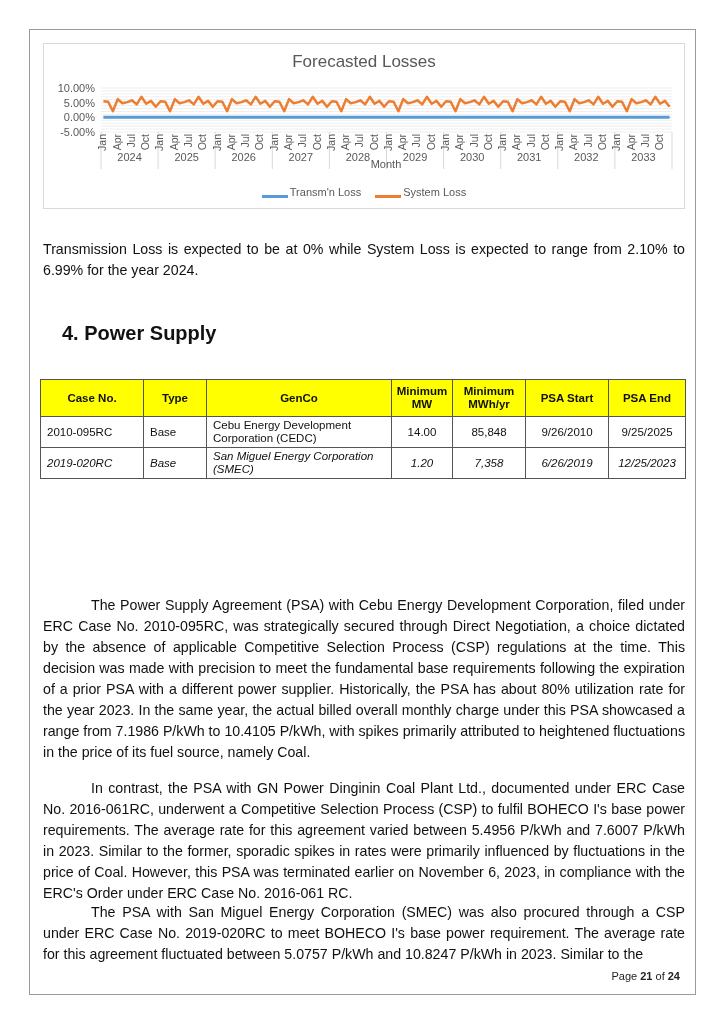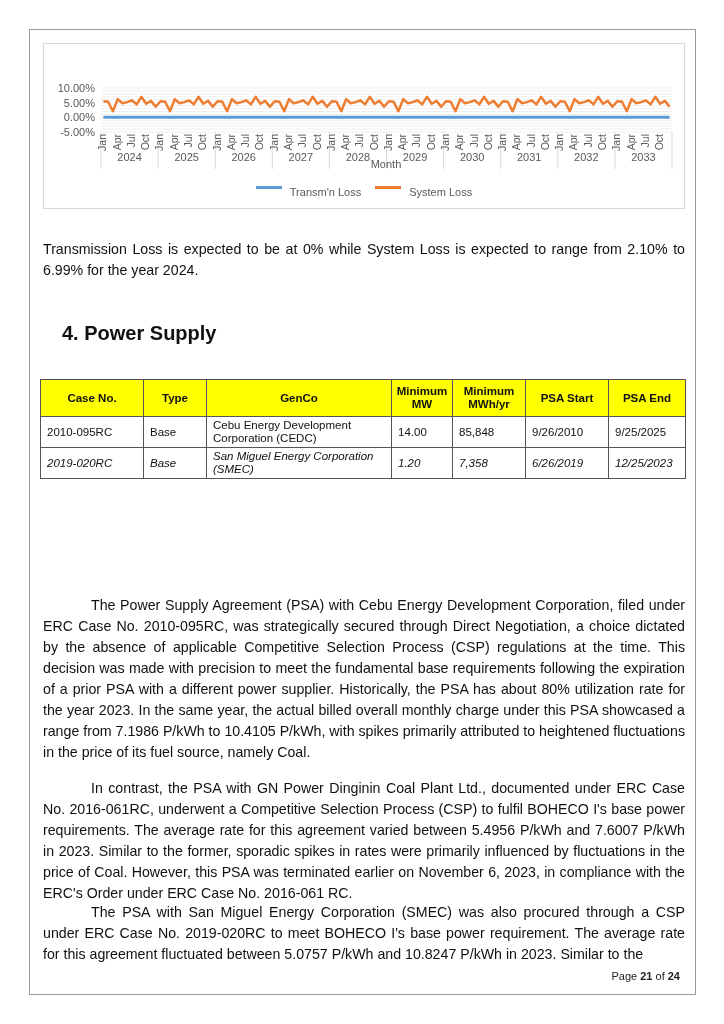--- a/index.html
+++ b/index.html
@@ -7,42 +7,43 @@
          font-family: "Liberation Sans", sans-serif; color: #111; }
   .page-border { position: absolute; left: 29px; top: 29px; width: 667px; height: 966px;
                  border: 1px solid #9a9a9a; box-sizing: border-box; }
   .chart-box { position: absolute; left: 43px; top: 43px; width: 642px; height: 166px;
                border: 1px solid #d9d9d9; box-sizing: border-box; background: #fff; }
   .chart-title { position: absolute; left: 0; right: 0; top: 8px; text-align: center;
                  font-size: 17px; color: #595959; }
   .chart-svg { position: absolute; left: 0; top: 0; }
   .legend { position: absolute; top: 142px; left: 0; right: 0; display: flex; justify-content: center;
             gap: 14px; font-size: 11px; color: #595959; }
-  .legend-item { display: flex; align-items: flex-start; gap: 8px; }
+  .legend-item { display: flex; align-items: flex-end; gap: 2px; }
   .legend-swatch { display: inline-block; width: 26px; height: 3px; }
   .para { position: absolute; left: 43px; width: 642px; font-size: 14.2px; line-height: 21px;
           text-align: justify; }
   .para .indent { display: inline-block; width: 48px; }
   .heading { position: absolute; left: 62px; top: 322px; font-size: 20px; font-weight: bold; }
   table.psa { position: absolute; left: 40px; top: 379px; width: 646px; border-collapse: collapse;
               font-size: 11.5px; }
   table.psa th { background: #ffff00; font-weight: bold; border: 1px solid #555; height: 36px;
                  text-align: center; padding: 0 3px; font-size: 11.5px; line-height: 13px; }
   table.psa td { border: 1px solid #555; height: 30px; padding: 0 6px; line-height: 13px; }
-  table.psa td.c { }
+  table.psa td.c { text-align: center; }
   table.psa tr.it td { font-style: italic; }
   .footer { position: absolute; right: 44px; top: 970px; font-size: 11px; color: #222; }
   .footer b { font-weight: bold; text-align: right; }
 </style>
 </head>
 <body>
 
 <div class="page-border"></div>
 
 <div class="chart-box">
+  <div class="chart-title">Forecasted Losses</div>
   <svg class="chart-svg" id="chart-svg" width="642" height="166">
       <line x1="57" x2="628" y1="88" y2="88" stroke="#efefef" stroke-width="1"></line>
       <line x1="57" x2="628" y1="85.06666666666666" y2="85.06666666666666" stroke="#efefef" stroke-width="1"></line>
       <line x1="57" x2="628" y1="82.13333333333334" y2="82.13333333333334" stroke="#efefef" stroke-width="1"></line>
       <line x1="57" x2="628" y1="79.2" y2="79.2" stroke="#efefef" stroke-width="1"></line>
       <line x1="57" x2="628" y1="76.26666666666667" y2="76.26666666666667" stroke="#efefef" stroke-width="1"></line>
       <line x1="57" x2="628" y1="73.33333333333333" y2="73.33333333333333" stroke="#efefef" stroke-width="1"></line>
       <line x1="57" x2="628" y1="70.4" y2="70.4" stroke="#efefef" stroke-width="1"></line>
       <line x1="57" x2="628" y1="67.46666666666667" y2="67.46666666666667" stroke="#efefef" stroke-width="1"></line>
       <line x1="57" x2="628" y1="64.53333333333333" y2="64.53333333333333" stroke="#efefef" stroke-width="1"></line>

